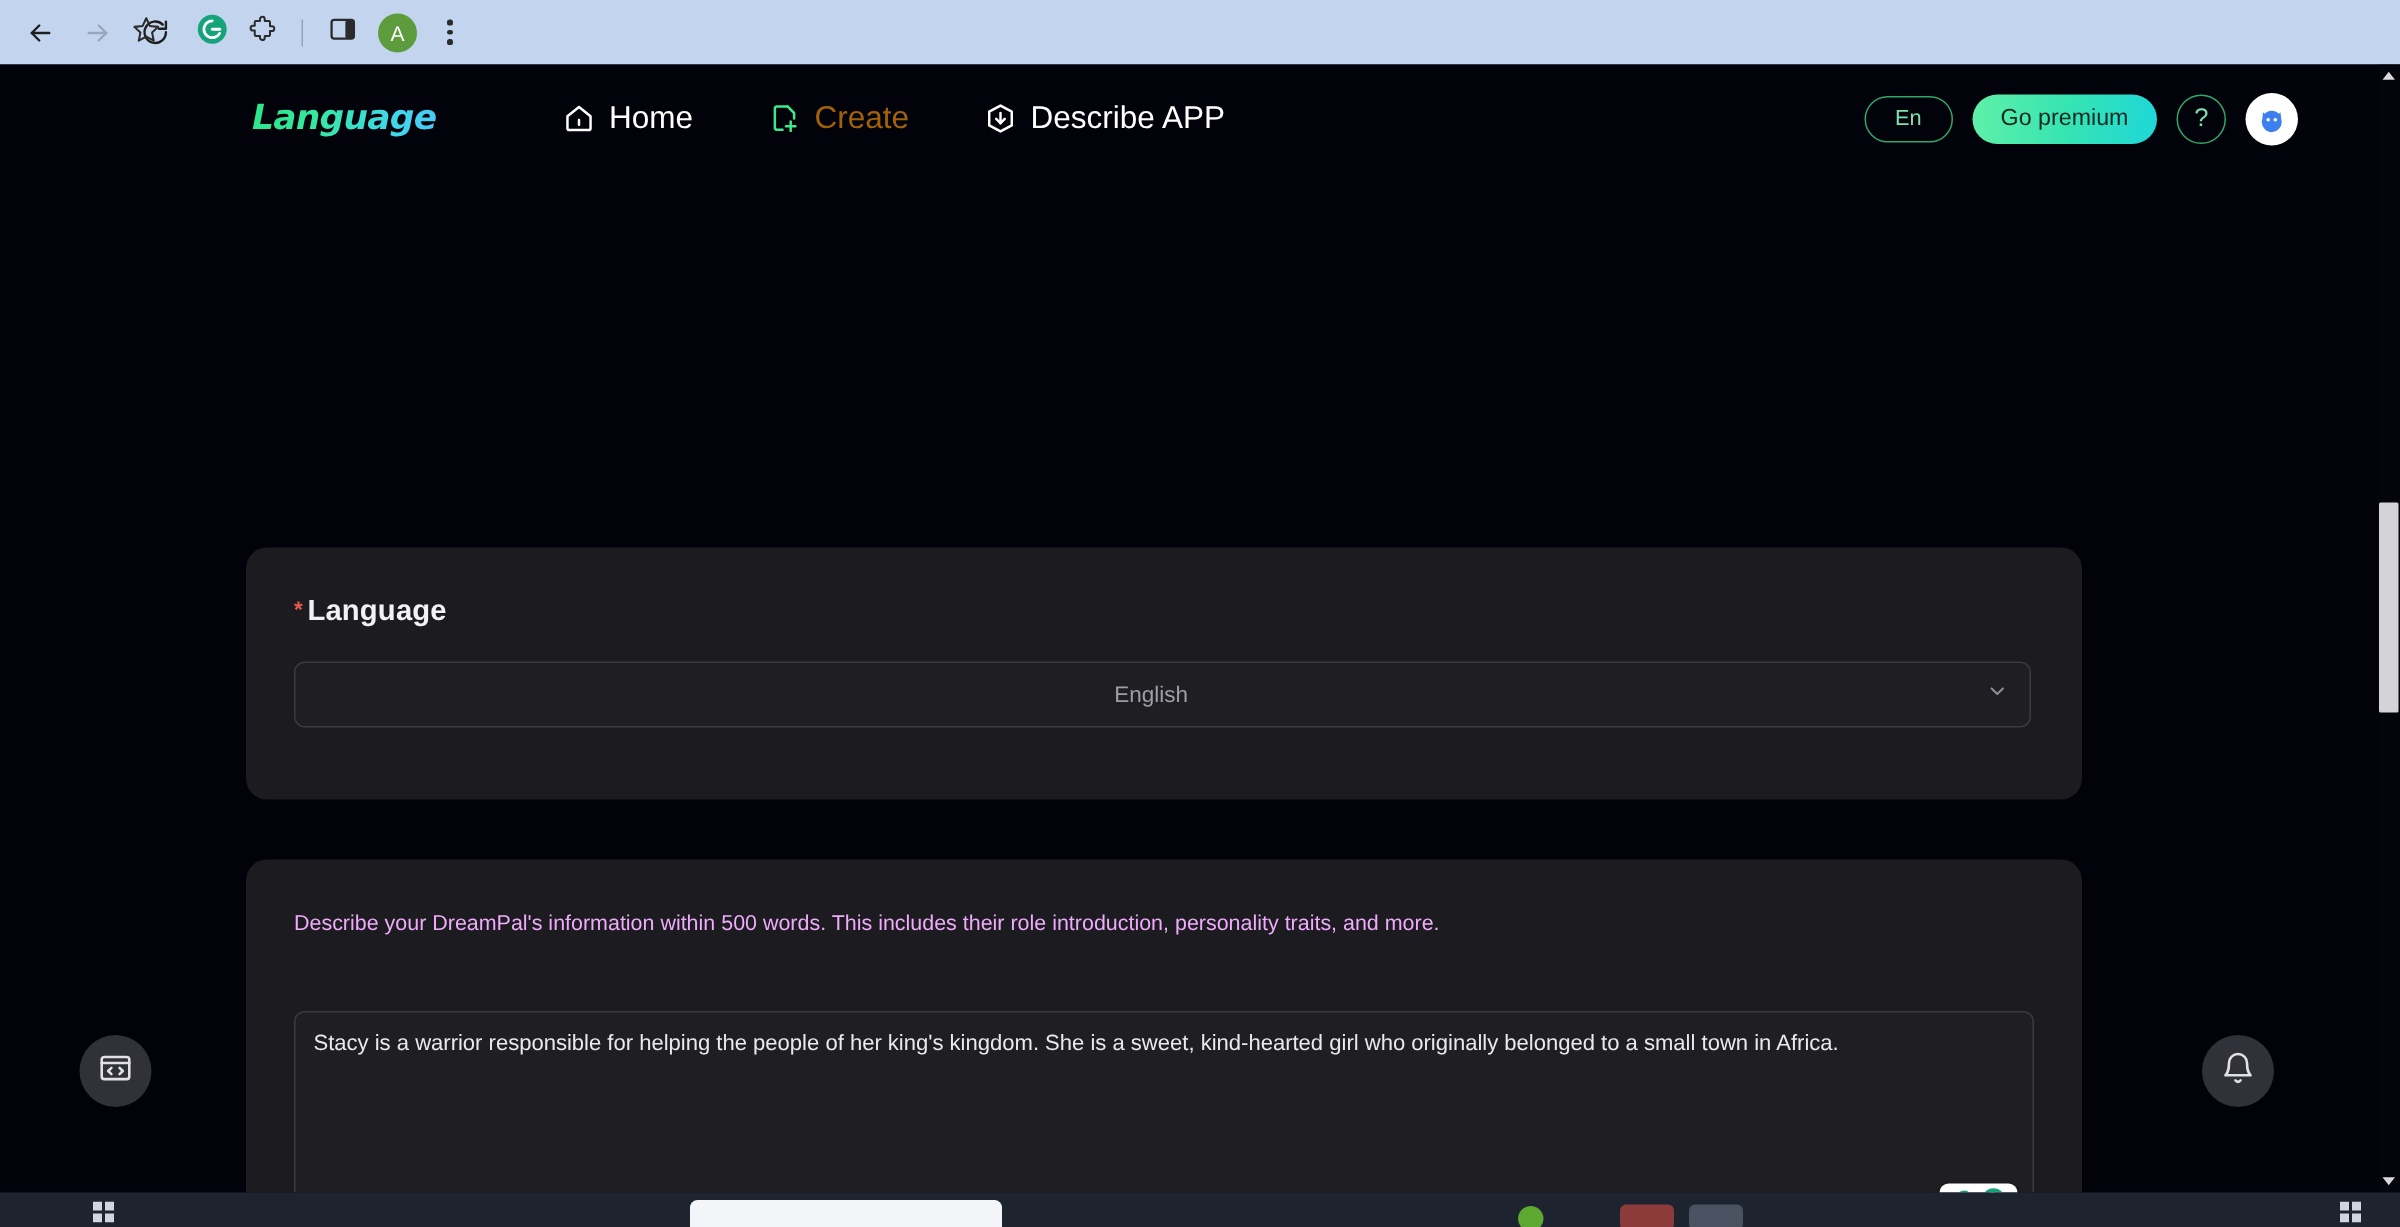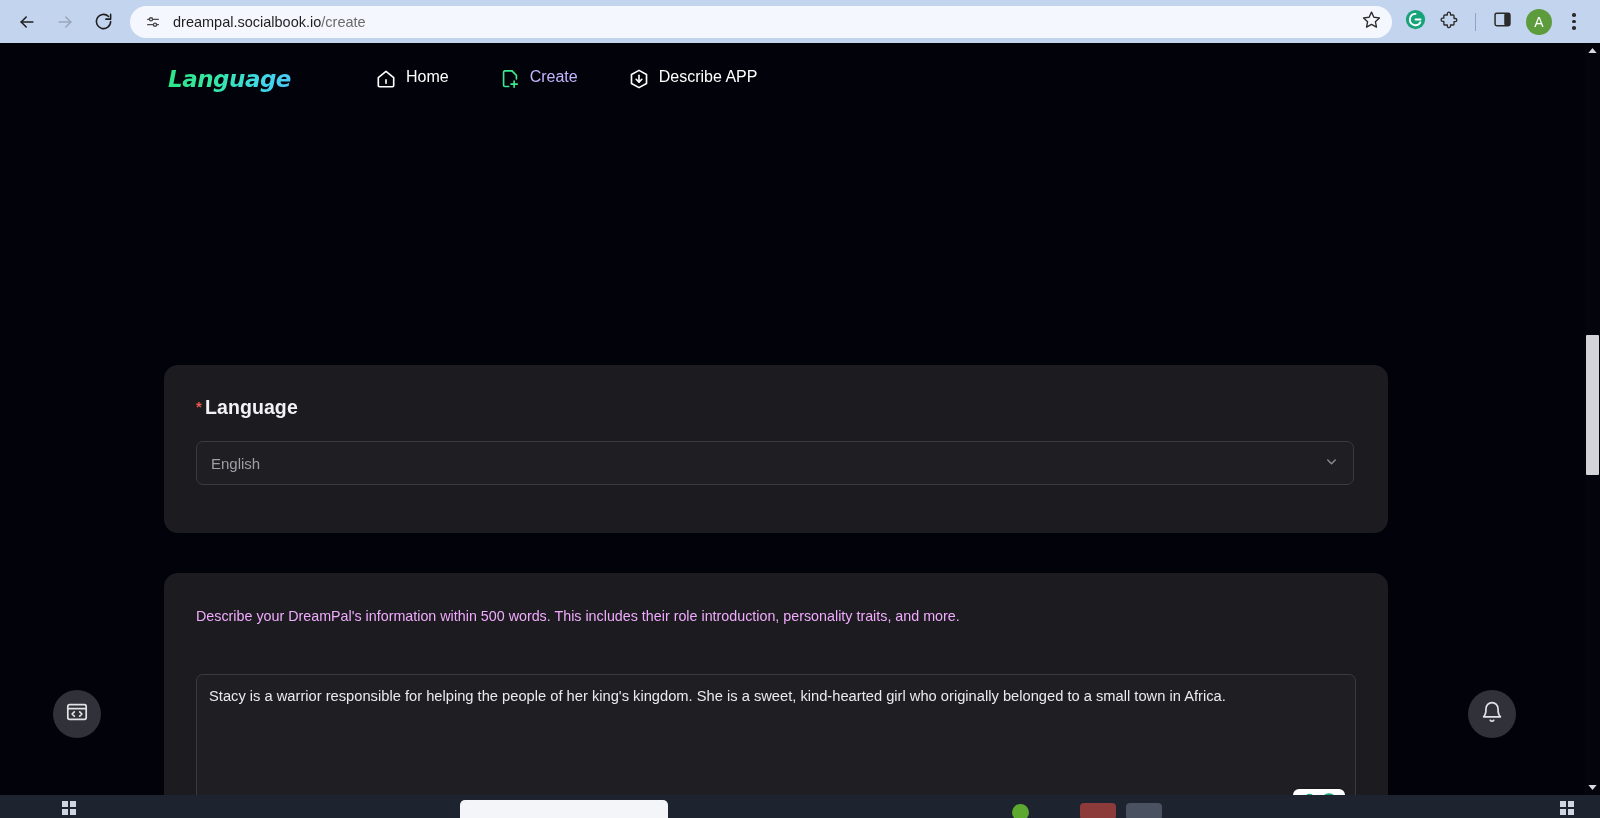--- a/index.html
+++ b/index.html
@@ -133,25 +133,26 @@
     font-family: "DejaVu Sans", sans-serif;
   }
   #main-nav {
     display: flex;
     align-items: center;
     margin-left: 84px;
     gap: 50px;
   }
   .nav-item {
     display: flex;
+    align-items: center;
     gap: 9px;
-    font-size: 16px;
+    font-size: 21px;
     color: #ffffff;
   }
-  .nav-item.active { color: #c4b5fd; }
+  .nav-item.active { color: #a16207; }
   .nav-item svg { display: block; }
 
   #header-right {
     margin-left: auto;
     display: flex;
     align-items: center;
     gap: 13px;
   }
   #lang-btn {
     width: 59px; height: 31px;
@@ -265,20 +266,21 @@
     border: 1px solid #3a3a40;
     border-radius: 7px;
     display: flex;
     align-items: center;
     padding: 0 14px;
   }
   #lang-select-value {
     font-size: 15px;
     color: #9e9ea6;
     flex: 1 1 auto;
+    text-align: center;
   }
 
   
   .fab {
     position: absolute;
     width: 48px; height: 48px;
     border-radius: 50%;
     background: #31313a;
     display: flex; align-items: center; justify-content: center;
   }
@@ -349,31 +351,20 @@
 
   <div class="nav-btn">
     <span>
       <svg width="19" height="19" viewBox="0 0 24 24" fill="none" stroke="currentColor" stroke-width="2" stroke-linecap="round" stroke-linejoin="round">
         <path d="M21 12a9 9 0 1 1-2.64-6.36"></path>
           <polyline points="21 3 21 9 15 9"></polyline>
       </svg>
     </span>
   </div>
 
-  <div id="omnibox">
-    <div id="site-info-icon">
-      <svg width="16" height="16" viewBox="0 0 24 24" fill="none" stroke="#4a4a4a" stroke-width="2" stroke-linecap="round">
-        <line x1="4" y1="8" x2="20" y2="8"></line>
-          <line x1="4" y1="16" x2="20" y2="16"></line>
-        <circle cx="9" cy="8" r="2.4" fill="#f4f7fd"></circle>
-          <circle cx="15" cy="16" r="2.4" fill="#f4f7fd"></circle>
-      </svg>
-    </div>
-    <div id="url-text"><span>dreampal.socialbook.io</span><span class="path">/create</span></div>
-  </div>
 
   <div id="star-btn">
     <span>
       <svg width="19" height="19" viewBox="0 0 24 24" fill="none" stroke="#2b2b2b" stroke-width="1.7" stroke-linejoin="round">
         <polygon points="12 2.7 15 9.2 22 10 16.9 14.8 18.3 21.6 12 18.2 5.7 21.6 7.1 14.8 2 10 9 9.2"></polygon>
       </svg>
     </span>
   </div>
 
   <div class="chrome-icon">
@@ -450,20 +441,34 @@
             <path d="M12 2.6 20.2 7v10L12 21.4 3.8 17V7z"></path>
             <line x1="12" y1="8" x2="12" y2="15.4"></line>
             <polyline points="8.9 12.3 12 15.4 15.1 12.3"></polyline>
           </svg>
         </span>
         <span>Describe APP</span>
       </div>
 
     </div>
 
+    <div id="header-right">
+      <div id="lang-btn">En</div>
+      <div id="premium-btn">Go premium</div>
+      <div id="help-btn">?</div>
+      <div id="mascot-avatar">
+        <svg width="25" height="25" viewBox="0 0 24 24">
+          <ellipse cx="12" cy="13.4" rx="6.4" ry="6.9" fill="#3d7ff0"></ellipse>
+          <path d="M6.4 7.5 9.3 10.2 6.1 11z" fill="#3d7ff0"></path>
+          <path d="M17.6 7.5 14.7 10.2 17.9 11z" fill="#3d7ff0"></path>
+          <circle cx="9.7" cy="12.3" r="1.15" fill="#ffffff"></circle>
+          <circle cx="14.3" cy="12.3" r="1.15" fill="#ffffff"></circle>
+        </svg>
+      </div>
+    </div>
   </div>
 
   <div id="content">
 
 
     <div class="card" id="card-language">
       <div class="field-title" style="position:absolute; left:32px; top:31px;text-align:right;">
         <span class="req-star">*</span><span>Language</span>
       </div>
       <div id="lang-select">

